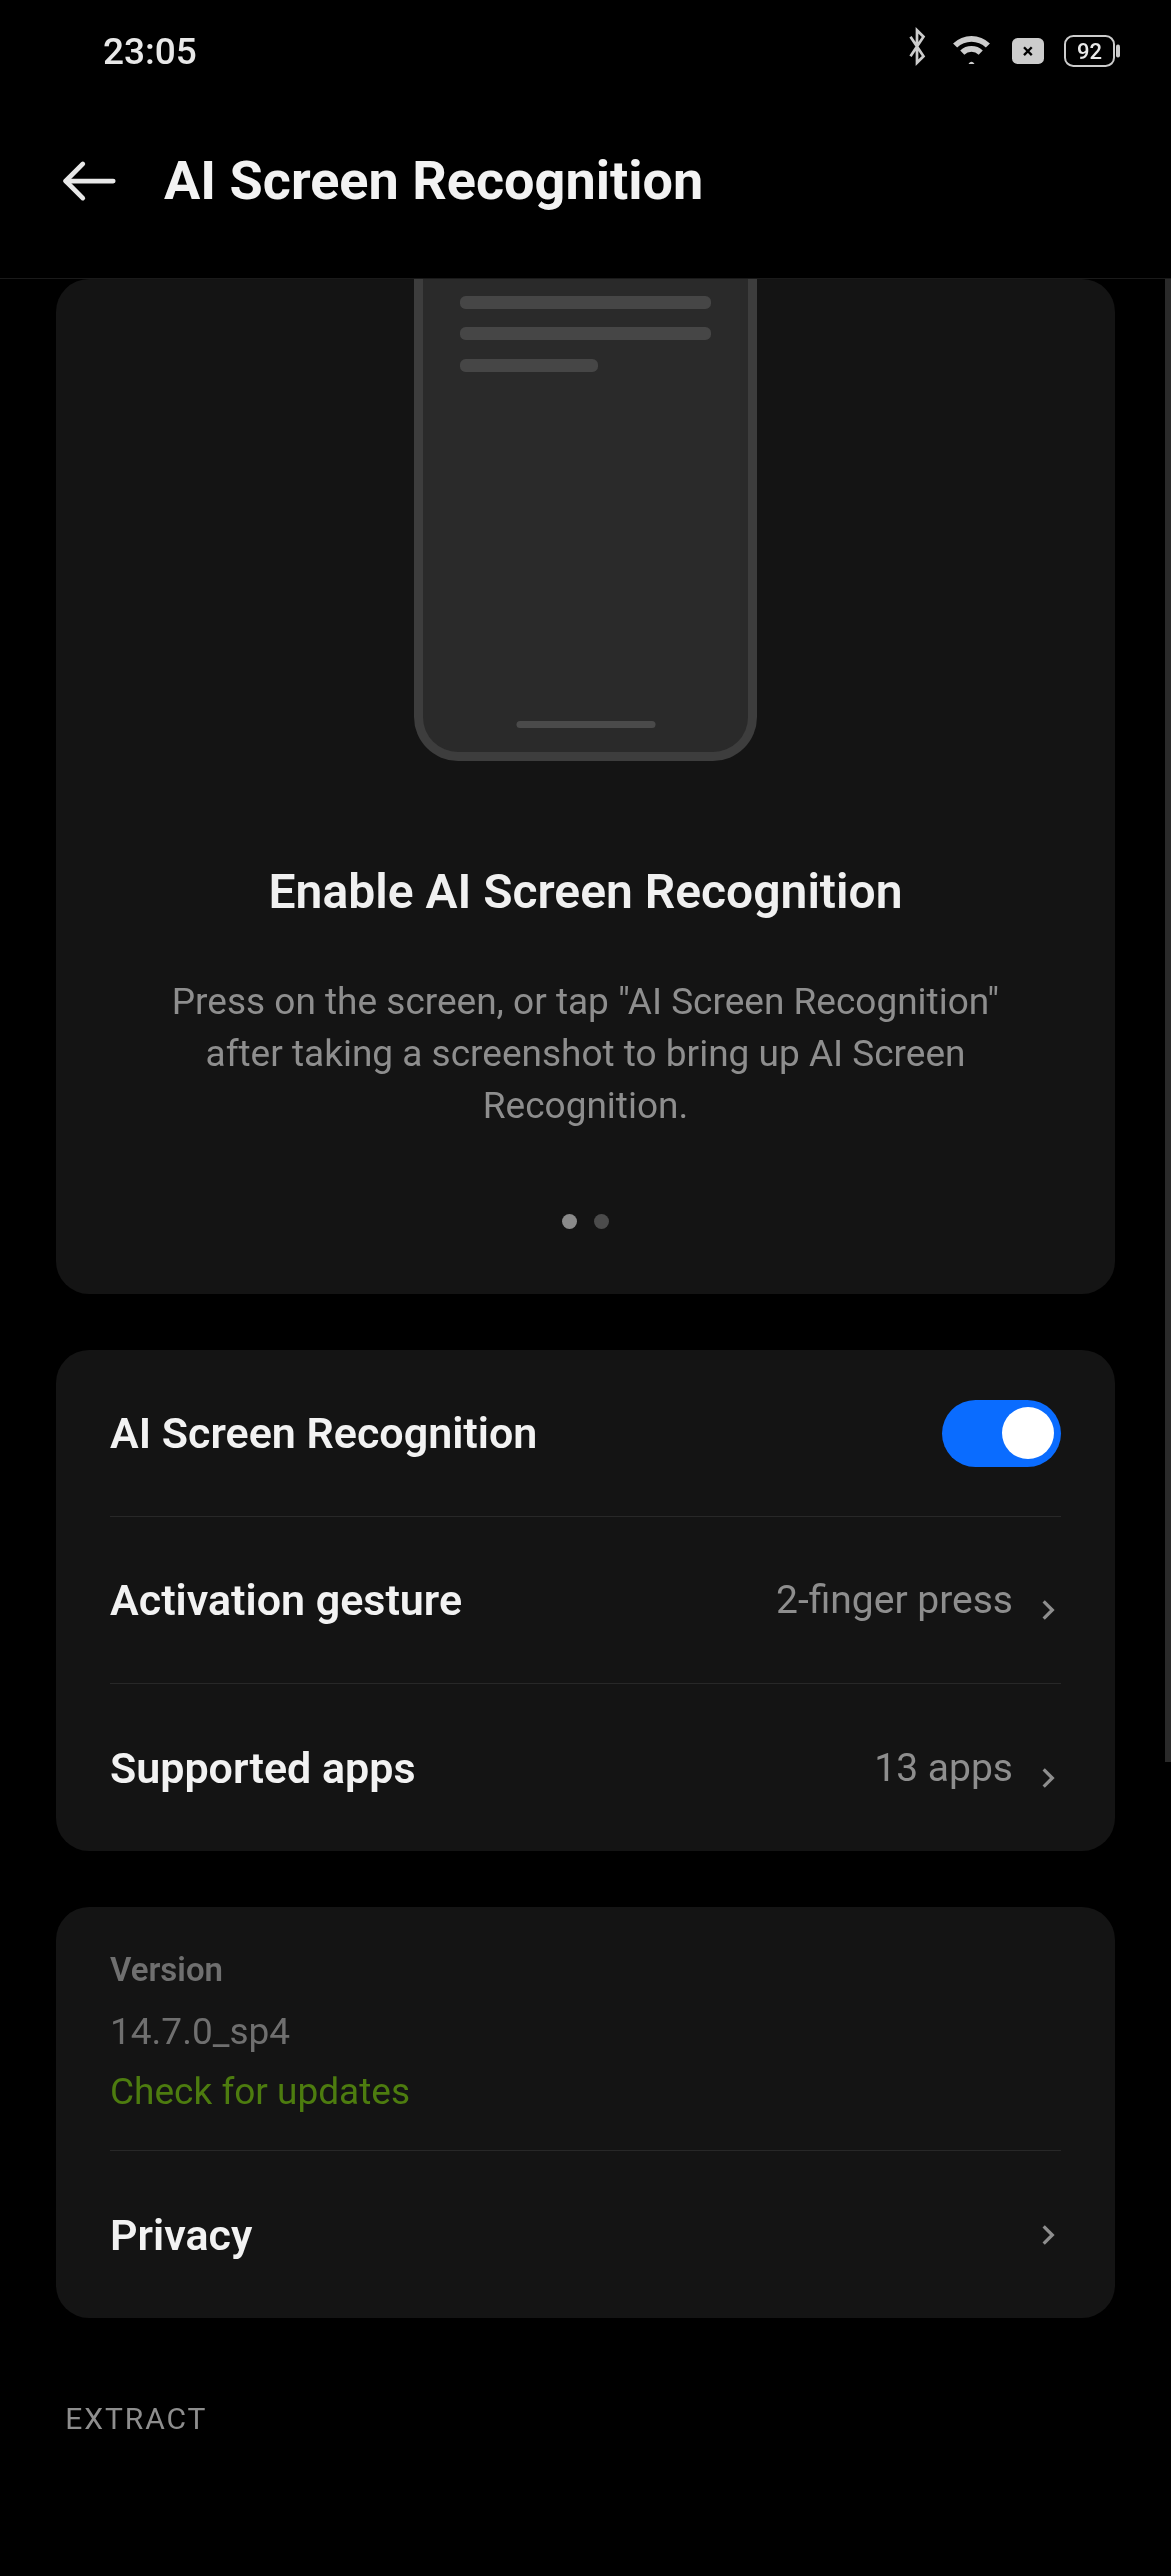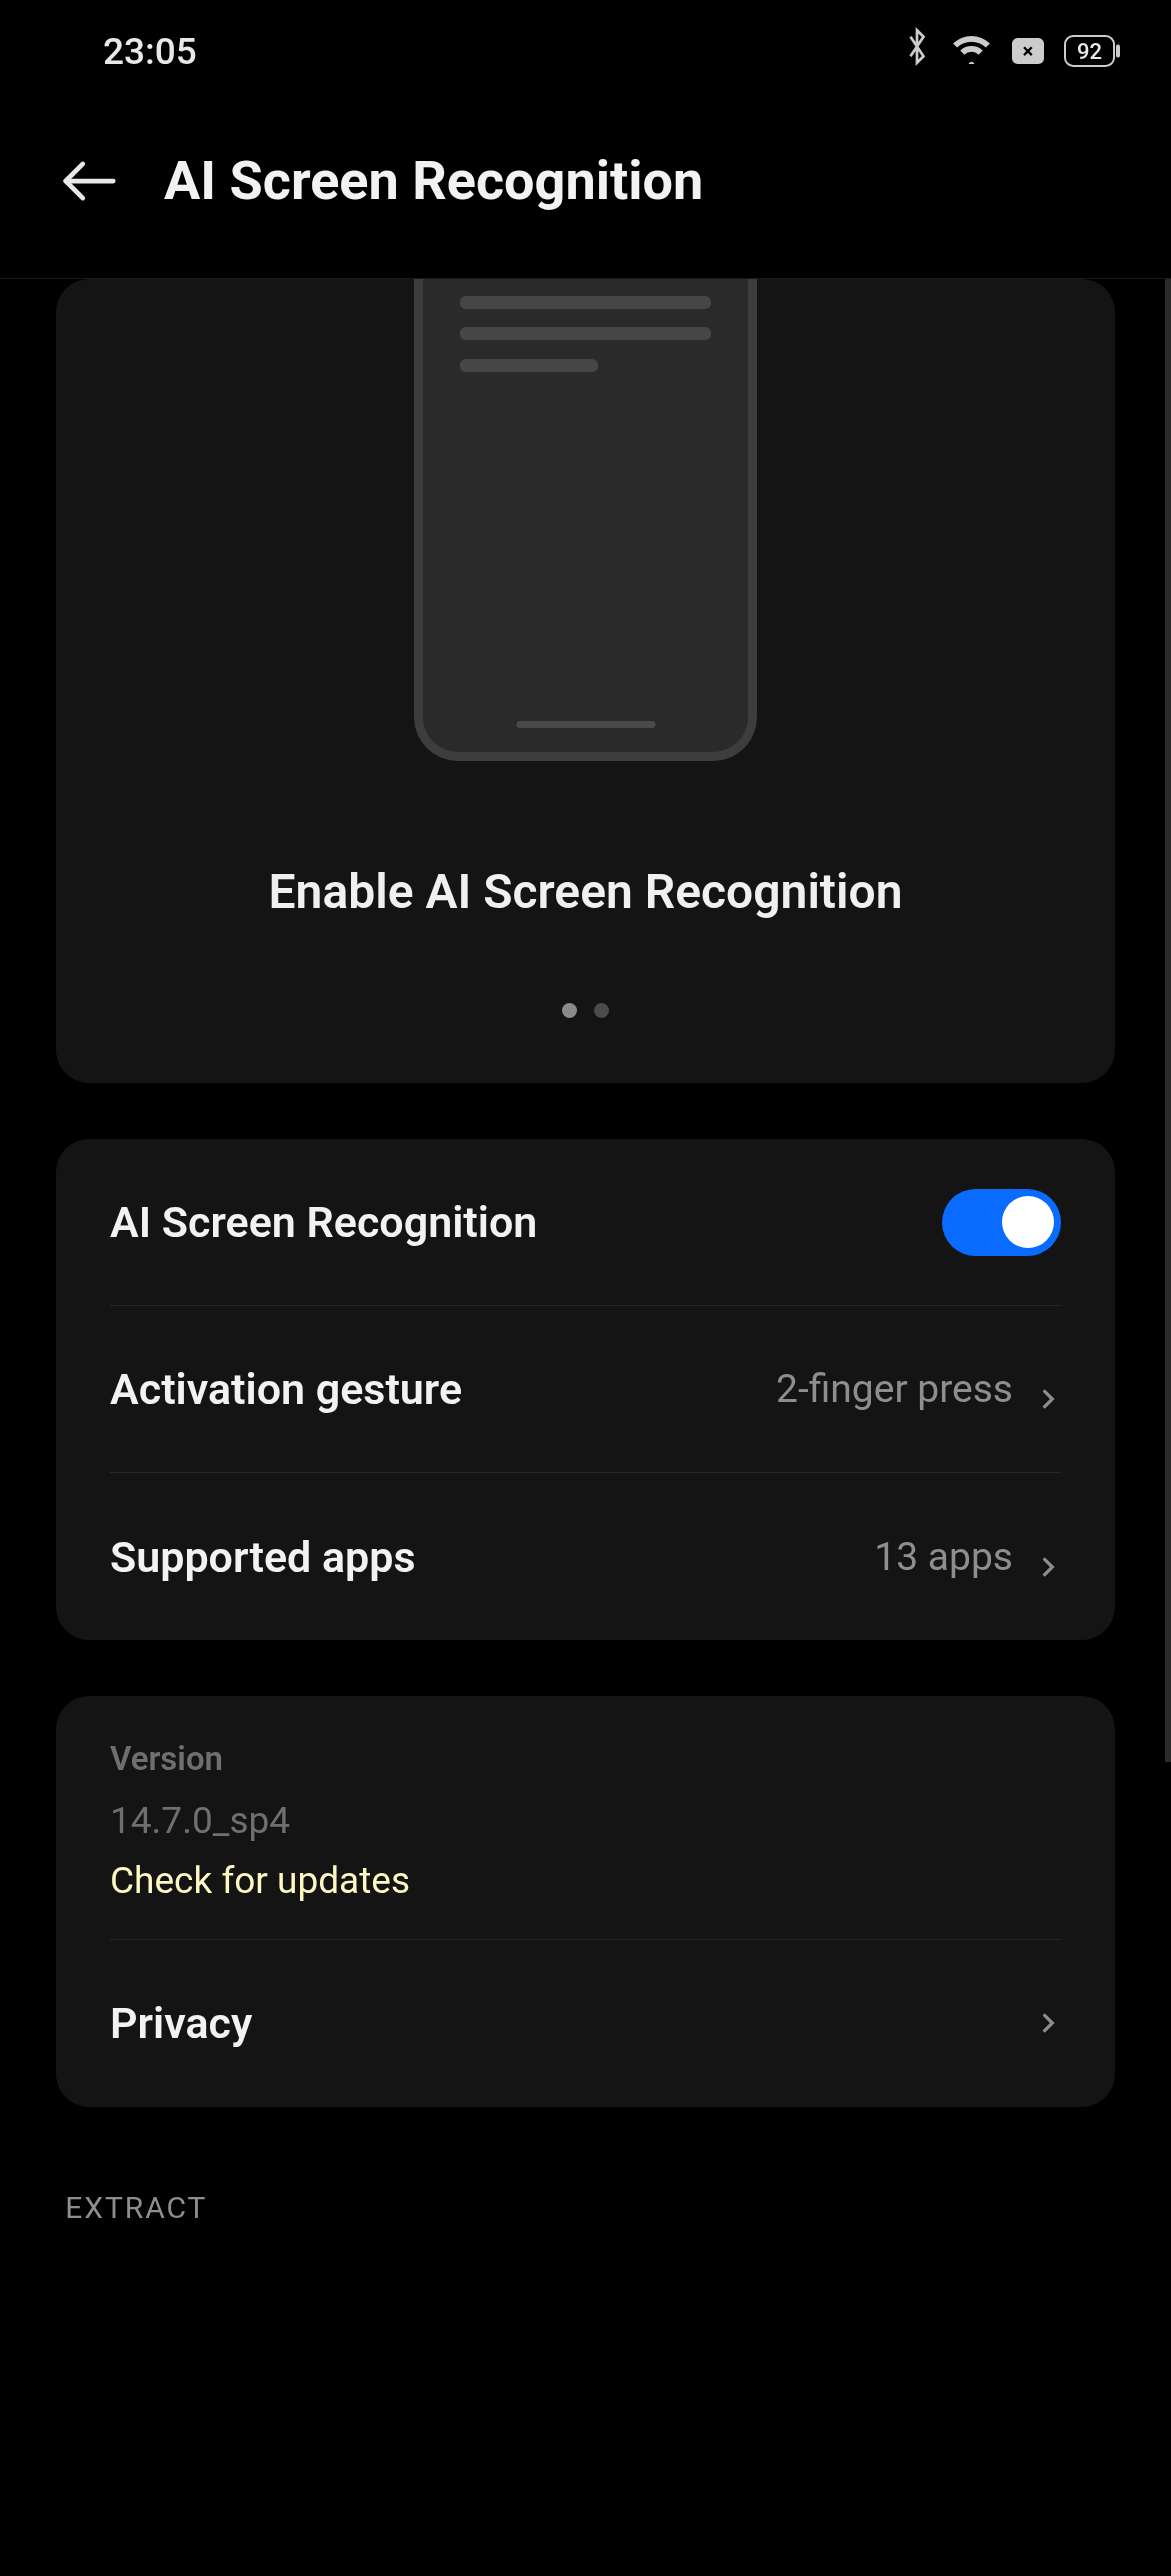--- a/index.html
+++ b/index.html
@@ -134,21 +134,21 @@
     position: absolute; right: 7.4px; top: 7.4px;
     width: 52px; height: 52px; border-radius: 50%; background: #fff;
   }
 
   .chevron { width: 26px; height: 26px; }
 
   
   .version-block { padding: 43px 0 37px 0; border-bottom: 0.9px solid #282828; }
   .version-title { font-size: 33px; font-weight: 600; color: #6f6f6f; margin-bottom: 18.5px; }
   .version-value { font-size: 37px; color: #6f6f6f; margin-bottom: 16.7px; margin-top: 21px; }
-  .version-check { font-size: 37px; color: #fef9c3; }
+  .version-check { font-size: 37px; color: #4d7c0f; }
 
   
   .section-heading {
     font-size: 30px;
     letter-spacing: 1.9px;
     color: #8e8e8e;
     margin: 83px 9.3px 0 9.3px;
   }
 </style>
 </head>
@@ -186,20 +186,21 @@
   <div class="scroll-edge"></div>
 
   <div class="intro-card">
     <div class="phone-mock">
       <div class="line"></div>
       <div class="line"></div>
       <div class="line short"></div>
       <div class="home-ind"></div>
     </div>
     <div class="intro-title">Enable AI Screen Recognition</div>
+    <div class="intro-desc">Press on the screen, or tap "AI Screen Recognition" after taking a screenshot to bring up AI Screen Recognition.</div>
     <div class="pager">
       <div class="dot active"></div>
       <div class="dot"></div>
     </div>
   </div>
 
   <div class="card">
     <div class="row">
       <div class="row-label">AI Screen Recognition</div>
       <div class="toggle">

